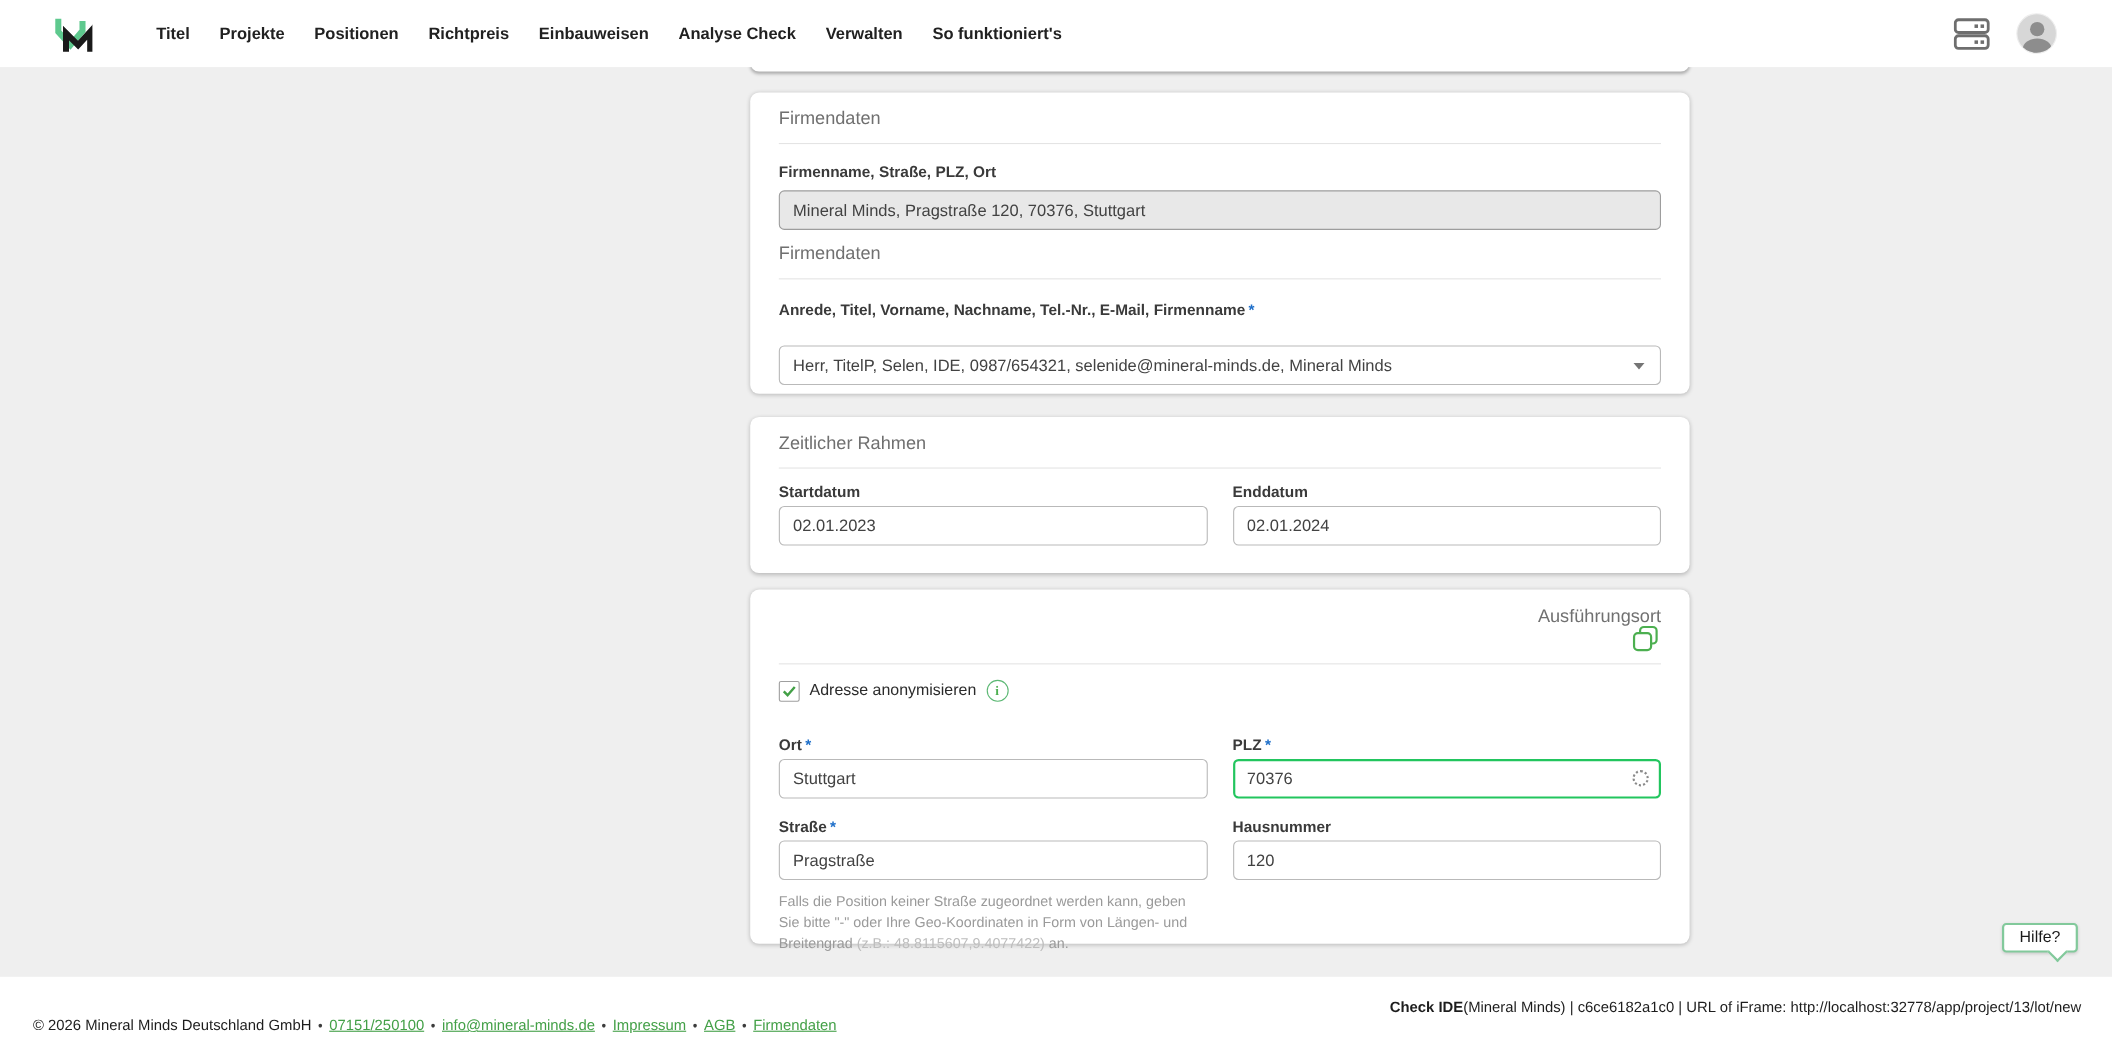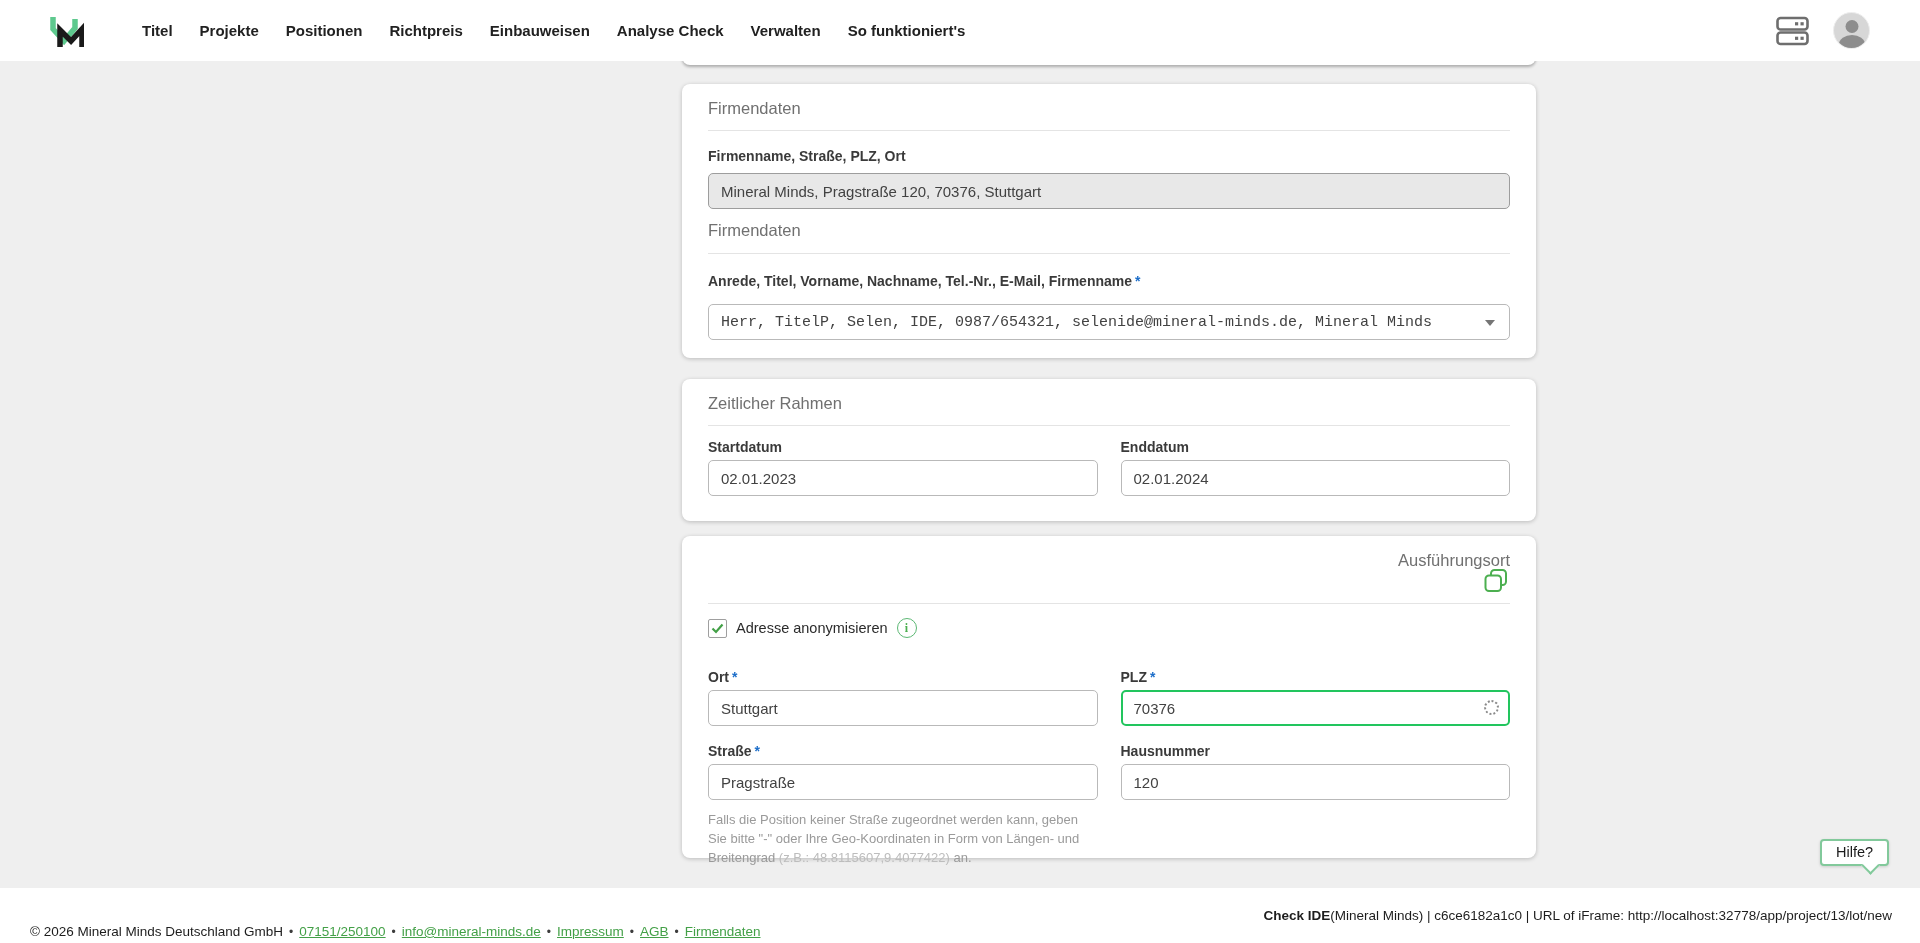--- a/index.html
+++ b/index.html
@@ -167,21 +167,21 @@
   <div class="card card-company">
     <div class="section-heading">Firmendaten</div>
     <hr class="divider">
     <div class="field-label" style="margin-top:18px;">Firmenname, Straße, PLZ, Ort</div>
     <input class="text-input readonly-input" style="margin-top: 10px;" readonly="" value="Mineral Minds, Pragstraße 120, 70376, Stuttgart">
     <div class="section-heading" style="margin-top:13px;">Firmendaten</div>
     <hr class="divider" style="margin-top:14px;">
     <div class="field-label" style="margin-top:20px;">
       <span>Anrede, Titel, Vorname, Nachname, Tel.-Nr., E-Mail, Firmenname</span><span class="req">*</span>
     </div>
-    <div class="select-box" style="margin-top:16px;font-family:Liberation Mono, monospace;">
+    <div class="select-box" style="margin-top:26px;">
       <span>Herr, TitelP, Selen, IDE, 0987/654321, selenide@mineral-minds.de, Mineral Minds</span>
       <span class="select-arrow"></span>
     </div>
   </div>
 
   <div class="card card-timeframe">
     <div class="section-heading">Zeitlicher Rahmen</div>
     <hr class="divider">
     <div class="grid2" style="margin-top:14px;">
       <div>

